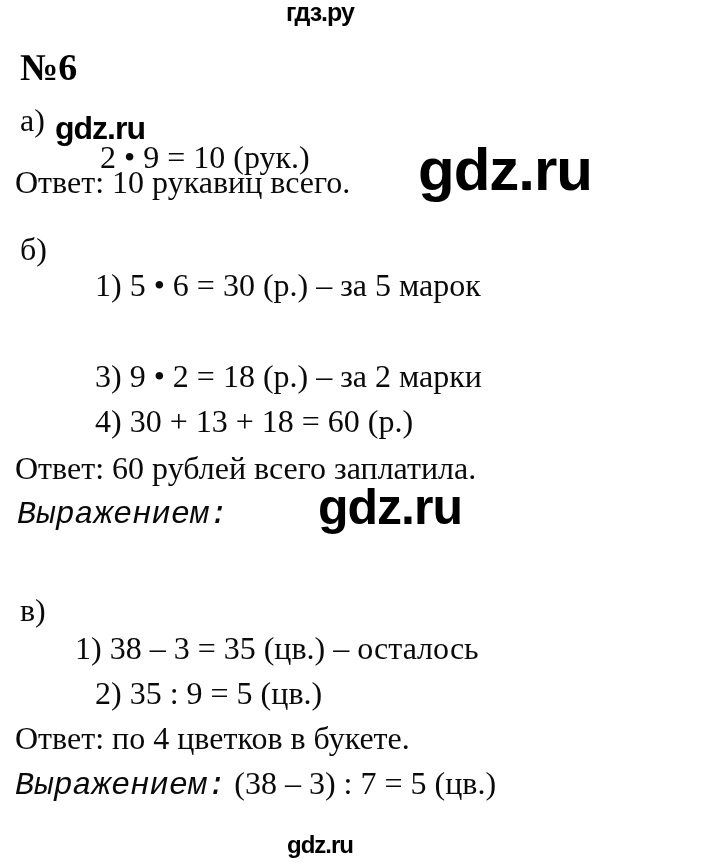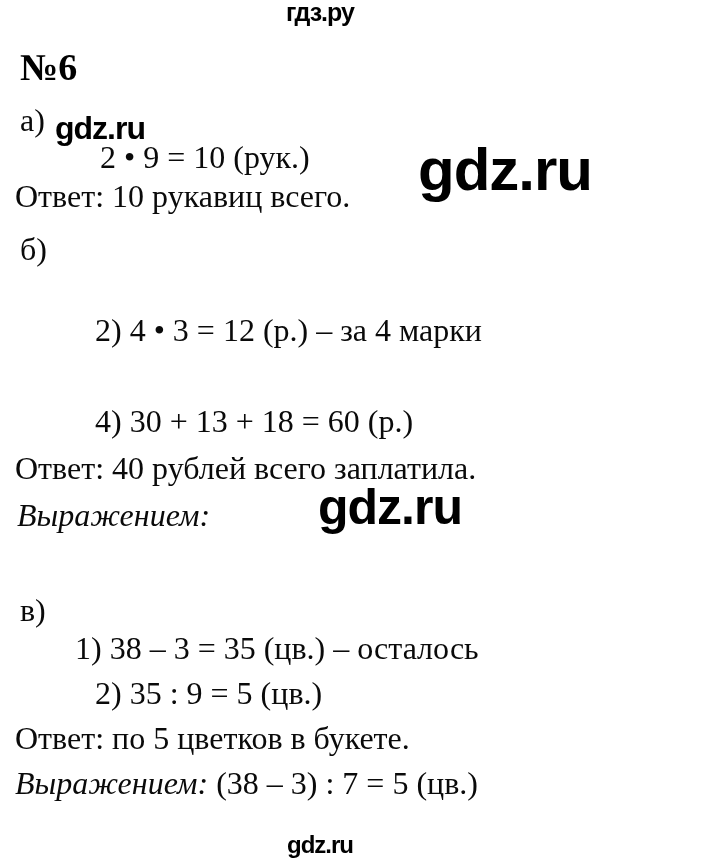--- a/index.html
+++ b/index.html
@@ -20,20 +20,21 @@
     white-space: nowrap;
     line-height: 1;
   }
   .serif {
     font-family: "Liberation Serif", "DejaVu Serif", serif;
     font-size: 32px;
     color: #0a0a0a;
   }
   .italic {
     font-style: italic;
+    font-family: Liberation Mono, monospace;
   }
   .wm {
     font-family: "Liberation Sans", "DejaVu Sans", sans-serif;
     font-weight: bold;
     color: #000000;
     letter-spacing: -1px;
     z-index: 5;
   }
   .problem-number {
     font-family: "Liberation Serif", "DejaVu Serif", serif;
@@ -60,44 +61,45 @@
   <div class="line problem-number" style="left: 20px; top: 48px;">№6</div>
 
   <div class="line serif" style="left: 20px; top: 104px;">а)</div>
 
   <div class="line wm" style="left: 55px; top: 112px; font-size: 32px;">gdz.ru</div>
 
   <div class="line serif" style="left: 100px; top: 141px;">2 • 9 = 10 (рук.)</div>
 
   <div class="line wm" style="left: 418px; top: 140px; font-size: 60px;">gdz.ru</div>
 
-  <div class="line serif" style="left: 15px; top: 180px;">Ответ: 10 рукавиц всего.</div>
+  <div class="line serif" style="left: 15px; top: 166px;">Ответ: 10 рукавиц всего.</div>
 
   <div class="line serif" style="left: 20px; top: 233px;">б)</div>
 
+  <div class="line serif" style="left: 95px; top: 269px;">1) 5 • 6 = 30 (р.) – за 5 марок</div>
 
-  <div class="line serif" style="left: 95px; top: 314px;">2) 4 • 3 = 12 (р.) – за 4 марки</div>
 
+  <div class="line serif" style="left: 95px; top: 360px;">3) 9 • 2 = 18 (р.) – за 2 марки</div>
 
   <div class="line serif" style="left: 95px; top: 405px;">4) 30 + 13 + 18 = 60 (р.)</div>
 
-  <div class="line serif" style="left: 15px; top: 452px;">Ответ: 40 рублей всего заплатила.</div>
+  <div class="line serif" style="left: 15px; top: 452px;">Ответ: 60 рублей всего заплатила.</div>
 
   <div class="line serif italic" style="left: 17px; top: 499px;">Выражением:</div>
 
   <div class="line wm" style="left: 318px; top: 482px; font-size: 50px;">gdz.ru</div>
 
 
   <div class="line serif" style="left: 20px; top: 594px;">в)</div>
 
   <div class="line serif" style="left: 75px; top: 632px;">1) 38 – 3 = 35 (цв.) – осталось</div>
 
   <div class="line serif" style="left: 95px; top: 677px;">2) 35 : 9 = 5 (цв.)</div>
 
-  <div class="line serif" style="left: 15px; top: 722px;">Ответ: по 5 цветков в букете.</div>
+  <div class="line serif" style="left: 15px; top: 722px;">Ответ: по 4 цветков в букете.</div>
 
   <div class="line serif" style="left: 15px; top: 767px;">
     <span class="italic">Выражением:</span><span class="expr-gap">(38 – 3) : 7 = 5 (цв.)</span>
   </div>
 
   <div class="line wm centered" style="top: 833px; font-size: 24px;">gdz.ru</div>
 
 </div>
 
 </body></html>

